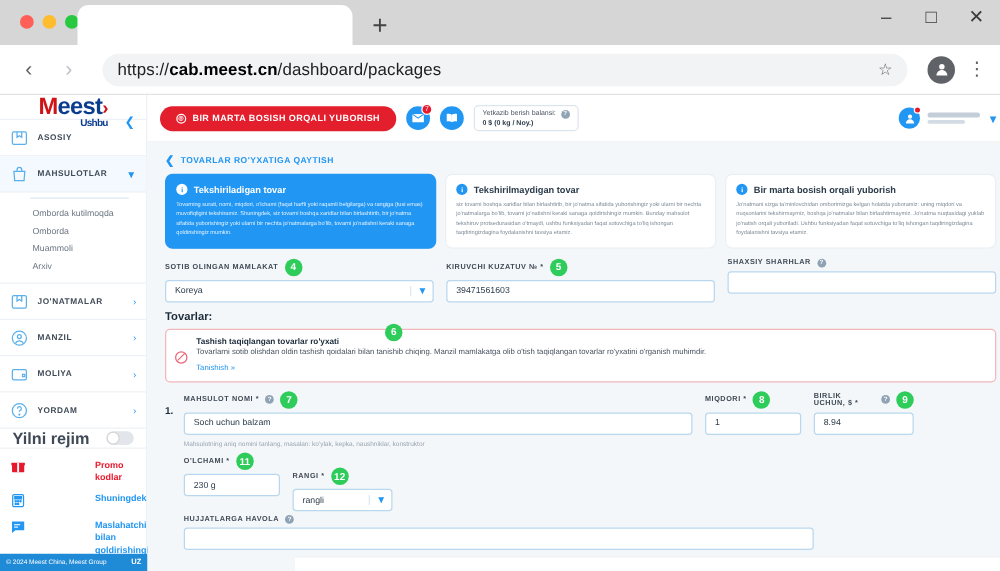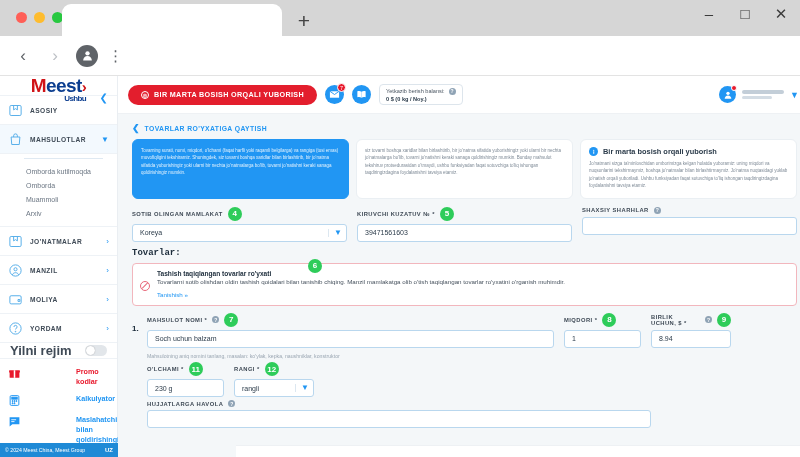--- a/index.html
+++ b/index.html
@@ -200,21 +200,21 @@
   .f-notes { width: 215px; }
   .flabel { display: flex; align-items: center; gap: 5px; }
   .flabel-text { font-size: 5.8px; font-weight: bold; color: #3f4a56; letter-spacing: .45px; }
   .input {
     height: 18px; border: 1px solid #b9d7ee; border-radius: 3px; background: #ffffff;
     display: flex; align-items: center; padding: 0 7px; font-size: 7px; color: #2b3b4a;
   }
   .input.select { justify-content: space-between; padding-right: 4px; }
   .sel-caret { color: #2196f3; font-size: 8px; border-left: 1px solid #dce7f0; padding-left: 5px; line-height: 1; }
 
-  .tovarlar-label { font-size: 9px; font-weight: bold; color: #1b2b3a; margin: 2px 0 5px 0; font-family: Liberation Mono, monospace; }
+  .tovarlar-label { font-size: 9px; font-weight: bold; color: #1b2b3a; margin: 2px 0 5px 0; }
 
   .alert {
     position: relative; border: 1px solid #f2b6bd; border-radius: 4px;
     background: #ffffff; padding: 6px 8px 7px 24px; margin-bottom: 7px;
   }
   .alert-ico {
     position: absolute; left: 7px; top: 17px; width: 10px; height: 10px;
     border-radius: 50%; border: 1px solid #e8687a; color: #e8687a;
     display: flex; align-items: center; justify-content: center; font-size: 8px;
   }
@@ -226,21 +226,21 @@
 
   .item-block { display: flex; gap: 6px; align-items: flex-start; }
   .item-num { font-size: 8px; font-weight: bold; color: #1b2b3a; padding-top: 11px; width: 9px; flex: 0 0 9px; }
   .item-fields { flex: 1; }
   .row2 { display: flex; gap: 10px; margin-bottom: 3px; }
   .f-name { width: 407px; }
   .f-qty { width: 77px; }
   .f-price { width: 80px; }
   .f-link { width: 407px; }
   .f-size { width: 77px; }
-  .f-color { width: 80px; }
+  .f-color { width: 80px; margin-top: 12px; }
   .f-docs { width: 504px; }
   .hint { font-size: 5.2px; color: #9aa6b2; margin-top: 2.5px; }
 
   .bottom-strip { position: absolute; left: 118px; right: 0; bottom: 0; height: 12px; background: #ffffff; border-top: 1px solid #eef1f4; }
 </style>
 </head>
 <body>
 
 <div class="screen">
   <div class="browser">
@@ -258,20 +258,24 @@
       <div class="winbtns">
         <div class="winbtn">–</div>
         <div class="winbtn">□</div>
         <div class="winbtn">✕</div>
       </div>
     </div>
 
     <div class="toolbar">
       <div class="navbtn">‹</div>
       <div class="navbtn disabled">›</div>
+      <div class="omnibox">
+        <span class="omnitext"><span>https://</span><span class="host">cab.meest.cn</span><span>/dashboard/packages</span></span>
+        <span class="star">☆</span>
+      </div>
       <div class="avatar-chrome">
         <svg viewBox="0 0 24 24">
             <circle cx="12" cy="8" r="4"></circle>
             <path d="M4 21c0-4.4 3.6-8 8-8s8 3.6 8 8z"></path>
           </svg>
       </div>
       <div class="kebab">⋮</div>
     </div>
 
     <div class="page">
@@ -385,21 +389,21 @@
               <svg viewBox="0 0 24 24" fill="none" stroke="#2196f3" stroke-width="1.8">
                   <rect x="4" y="3" width="16" height="18" rx="2"></rect>
                   <rect x="7" y="6" width="10" height="3.5" fill="#2196f3"></rect>
                   <circle cx="8.5" cy="13" r="1" fill="#2196f3"></circle>
                   <circle cx="12" cy="13" r="1" fill="#2196f3"></circle>
                   <circle cx="15.5" cy="13" r="1" fill="#2196f3"></circle>
                   <circle cx="8.5" cy="17" r="1" fill="#2196f3"></circle>
                   <circle cx="12" cy="17" r="1" fill="#2196f3"></circle>
                 </svg>
             </span>
-            <span class="quick-label">Kalkulyator</span>
+            <span class="quick-label">Shuningdek</span>
           </div>
           <div class="quick-row">
             <span class="quick-ico">
               <svg viewBox="0 0 24 24" fill="#2196f3">
                   <path d="M3 4h18v13H8l-5 4z"></path>
                   <rect x="6" y="8" width="9" height="1.6" fill="#fff"></rect>
                   <rect x="6" y="11.5" width="6" height="1.6" fill="#fff"></rect>
                 </svg>
             </span>
             <span class="quick-label">Maslahatchi bilan qoldirishingiz</span>
@@ -474,23 +478,41 @@
         <div class="content">
 
           <div class="backlink">
             <span class="chev">❮</span>
             <span class="backlink-text">TOVARLAR RO'YXATIGA QAYTISH</span>
           </div>
 
 
           <div class="cards">
             <div class="card blue">
+              <div class="card-head">
+                <span class="card-ico">
+                    <svg viewBox="0 0 24 24">
+                      <circle cx="12" cy="6" r="2.2"></circle>
+                      <rect x="10" y="10" width="4" height="11"></rect>
+                    </svg>
+                  </span>
+                <span class="card-title">Tekshiriladigan tovar</span>
+              </div>
               <div class="card-body">Tovarning surati, nomi, miqdori, o'lchami (faqat harfli yoki raqamli belgilarga) va rangiga (tusi emas) muvofiqligini tekshiramiz. Shuningdek, siz tovarni boshqa xaridlar bilan birlashtirib, bir jo'natma sifatida yuborishingiz yoki ularni bir nechta jo'natmalarga bo'lib, tovarni jo'natishni keraki sanaga qoldirishingiz mumkin.</div>
             </div>
             <div class="card white">
+              <div class="card-head">
+                <span class="card-ico">
+                    <svg viewBox="0 0 24 24">
+                      <circle cx="12" cy="6" r="2.2"></circle>
+                      <rect x="10" y="10" width="4" height="11"></rect>
+                    </svg>
+                  </span>
+                <span class="card-title">Tekshirilmaydigan tovar</span>
+              </div>
               <div class="card-body">siz tovarni boshqa xaridlar bilan birlashtirib, bir jo'natma sifatida yuborishingiz yoki ularni bir nechta jo'natmalarga bo'lib, tovarni jo'natishni keraki sanaga qoldirishingiz mumkin. Bunday mahsulot tekshiruv protsedurasidan o'tmaydi, ushbu funksiyadan faqat sotuvchiga to'liq ishongan taqdiringizdagina foydalanishni tavsiya etamiz.</div>
             </div>
             <div class="card white">
               <div class="card-head">
                 <span class="card-ico">
                     <svg viewBox="0 0 24 24">
                       <circle cx="12" cy="6" r="2.2"></circle>
                       <rect x="10" y="10" width="4" height="11"></rect>
                     </svg>
                   </span>

